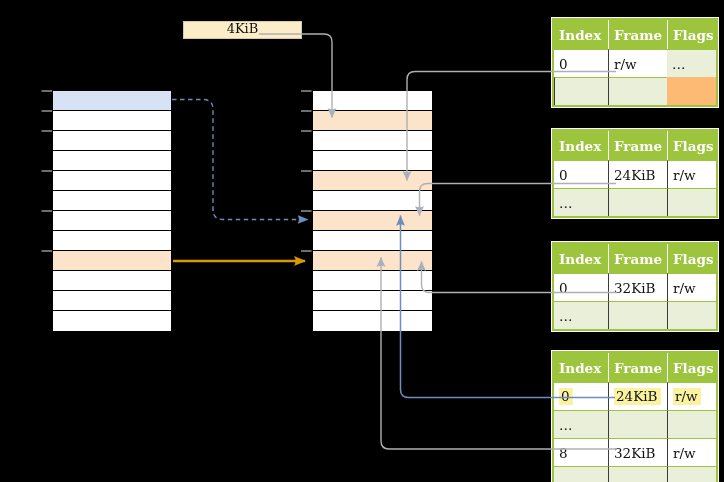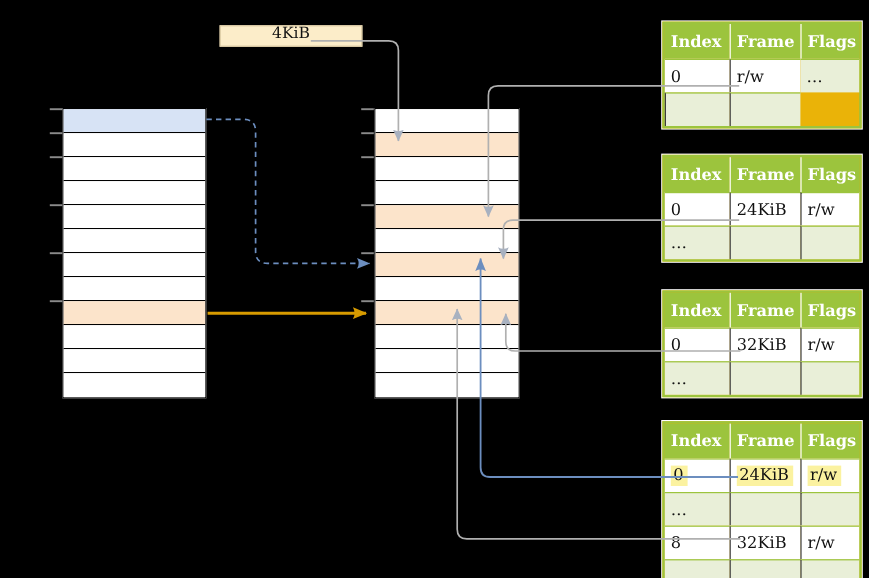--- a/index.html
+++ b/index.html
@@ -16,21 +16,21 @@
   }
   
   .memtable{position:absolute;top:90px;background:#fff;border:1px solid #000;}
   #vmem{left:52px;width:118px;}
   #pmem{left:312px;width:119px;}
   .mrow{height:20px;box-sizing:border-box;border-bottom:1px solid #000;background:#fff;}
   .mrow:last-child{border-bottom:none;}
   
   .pagetable{
     position:absolute;left:552px;width:166px;box-sizing:border-box;
-    border:2px solid var(--green);box-shadow:0 0 0 1px #fff;background:#eab308;
+    border:2px solid var(--green);box-shadow:0 0 0 1px #fff;background:#fdba74;
     display:grid;grid-template-columns:54px 59px 49px;
   }
   .pt-hcell{
     height:29px;background:var(--green);color:#fff;font-weight:bold;
     font-size:13.5px;display:flex;align-items:center;padding-left:5px;
     box-sizing:border-box;border-left:1.5px solid #fff;
   }
   .pt-hcell.first{border-left:none;}
   .pt-cell{
     height:28px;font-size:13.5px;color:#111;display:flex;align-items:center;

